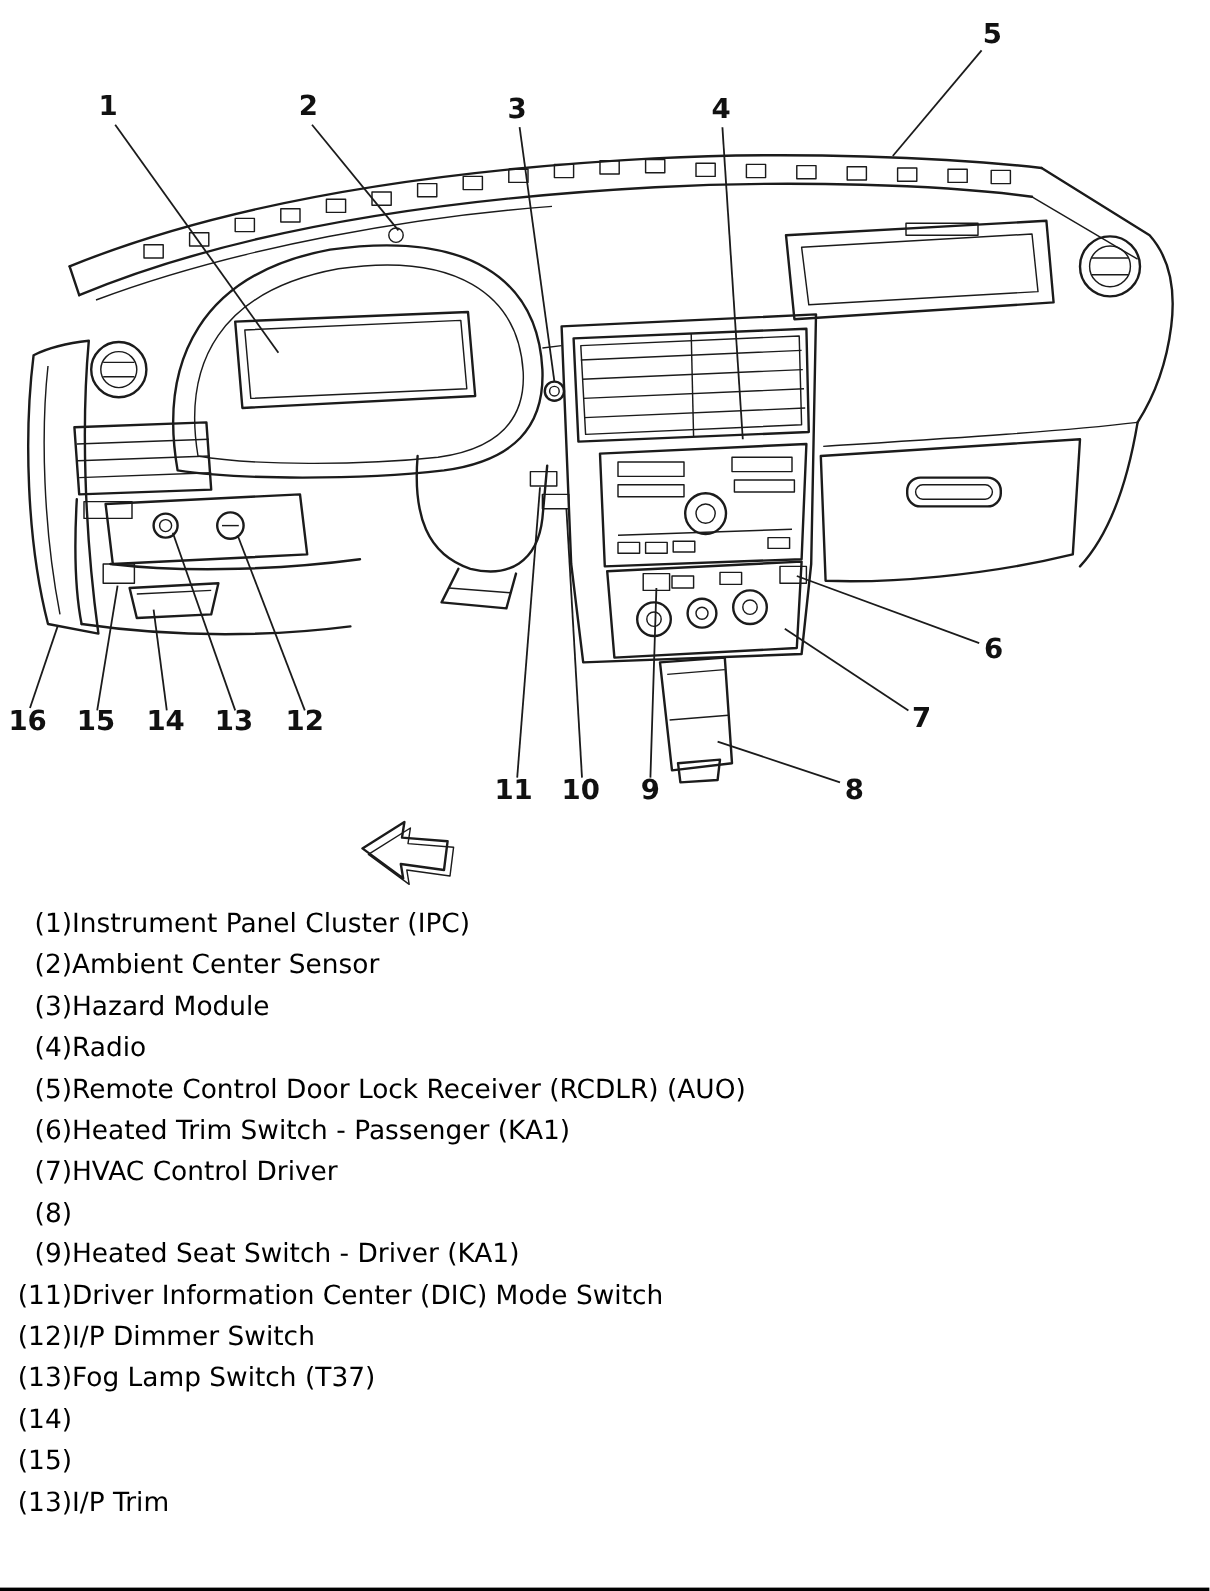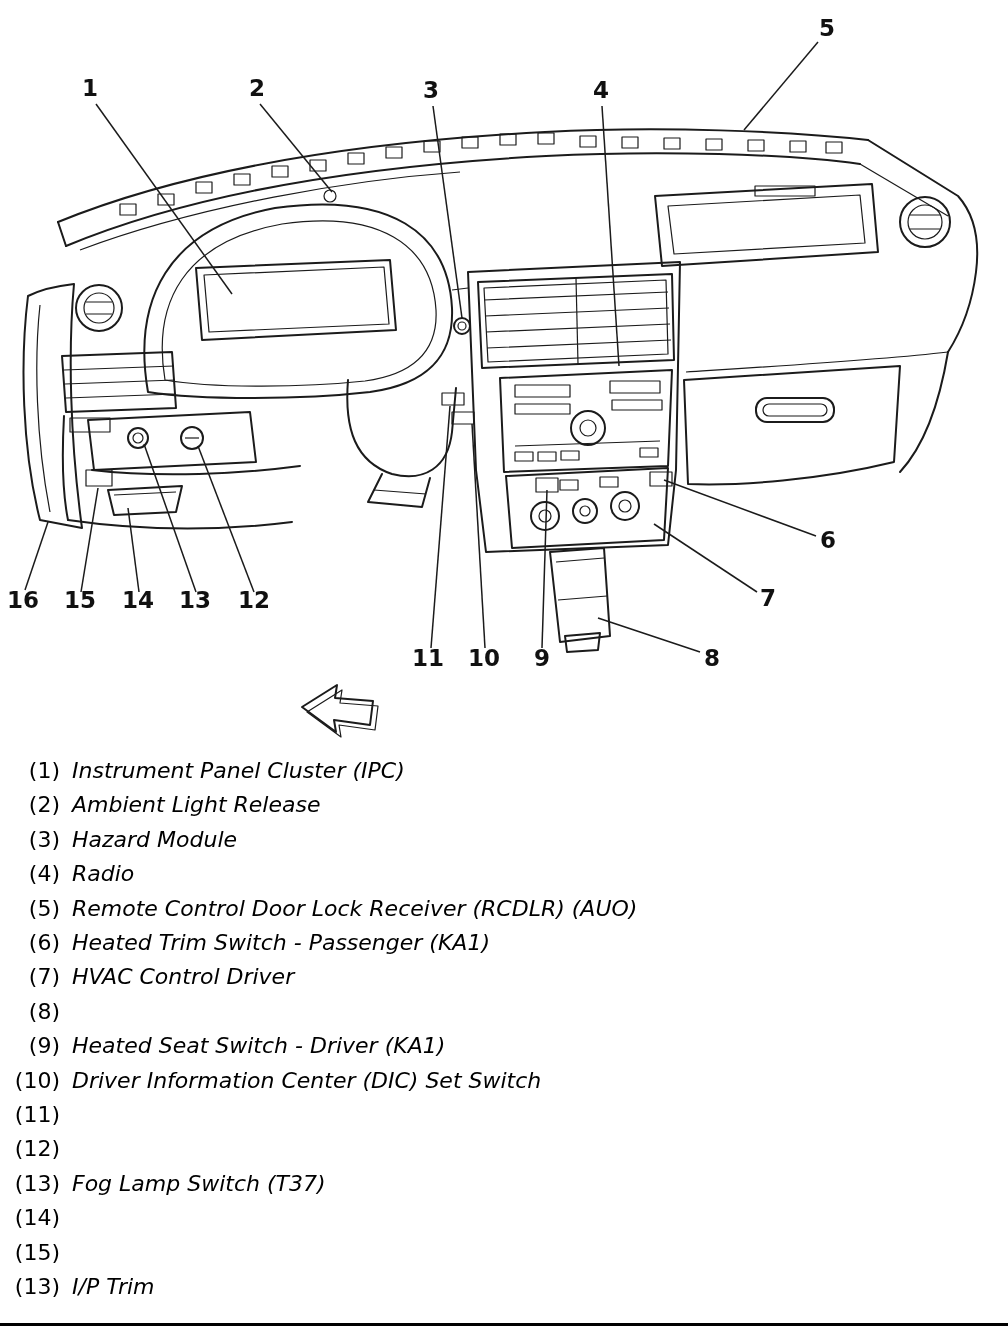--- a/index.html
+++ b/index.html
@@ -11,21 +11,21 @@
   }
   .diagram{position:relative;width:1008px;height:742px;}
   .diagram svg{display:block;}
   svg .art{stroke:#1b1b1b;fill:none;stroke-width:2;stroke-linejoin:round;stroke-linecap:round;}
   svg .thin{stroke:#1b1b1b;fill:none;stroke-width:1.2;stroke-linejoin:round;}
   svg .leader{stroke:#1b1b1b;fill:none;stroke-width:1.5;}
   svg text{font-family:"DejaVu Sans","Liberation Sans",sans-serif;font-weight:bold;font-size:23px;fill:#111;}
   .legend{padding:12px 0 0 10px;}
   .legend-row{display:flex;font-size:22px;line-height:34.4px;}
   .legend-row .num{flex:0 0 50px;width:50px;text-align:right;}
-  .legend-row .lbl{margin-left:12px;white-space:nowrap;font-style:italic;}
+  .legend-row .lbl{white-space:nowrap;}
   .bottom-edge{position:absolute;left:0;right:0;bottom:0;height:3px;background:#000;}
 </style>
 </head>
 <body>
 
 <div class="diagram">
 <svg width="1008" height="742" viewBox="0 0 1008 742" xmlns="http://www.w3.org/2000/svg">
 
   <g>
     <path class="art" d="M58,222 C190,168 360,142 545,132 C660,126 790,131 868,140"></path>
@@ -215,21 +215,21 @@
 </svg>
 </div>
 
 <div class="legend">
   <div class="legend-row">
       <span class="num">(1)</span>
       <span class="lbl">Instrument Panel Cluster (IPC)</span>
     </div>
   <div class="legend-row">
       <span class="num">(2)</span>
-      <span class="lbl">Ambient Light Release</span>
+      <span class="lbl">Ambient Center Sensor</span>
     </div>
   <div class="legend-row">
       <span class="num">(3)</span>
       <span class="lbl">Hazard Module</span>
     </div>
   <div class="legend-row">
       <span class="num">(4)</span>
       <span class="lbl">Radio</span>
     </div>
   <div class="legend-row">
@@ -245,28 +245,26 @@
       <span class="lbl">HVAC Control Driver</span>
     </div>
   <div class="legend-row">
       <span class="num">(8)</span>
     </div>
   <div class="legend-row">
       <span class="num">(9)</span>
       <span class="lbl">Heated Seat Switch - Driver (KA1)</span>
     </div>
   <div class="legend-row">
-      <span class="num">(10)</span>
-      <span class="lbl">Driver Information Center (DIC) Set Switch</span>
-    </div>
-  <div class="legend-row">
       <span class="num">(11)</span>
+      <span class="lbl">Driver Information Center (DIC) Mode Switch</span>
     </div>
   <div class="legend-row">
       <span class="num">(12)</span>
+      <span class="lbl">I/P Dimmer Switch</span>
     </div>
   <div class="legend-row">
       <span class="num">(13)</span>
       <span class="lbl">Fog Lamp Switch (T37)</span>
     </div>
   <div class="legend-row">
       <span class="num">(14)</span>
     </div>
   <div class="legend-row">
       <span class="num">(15)</span>

